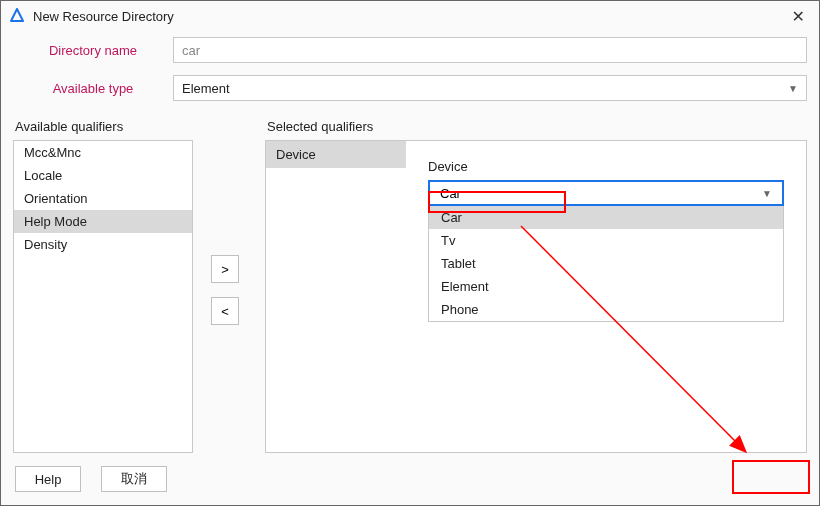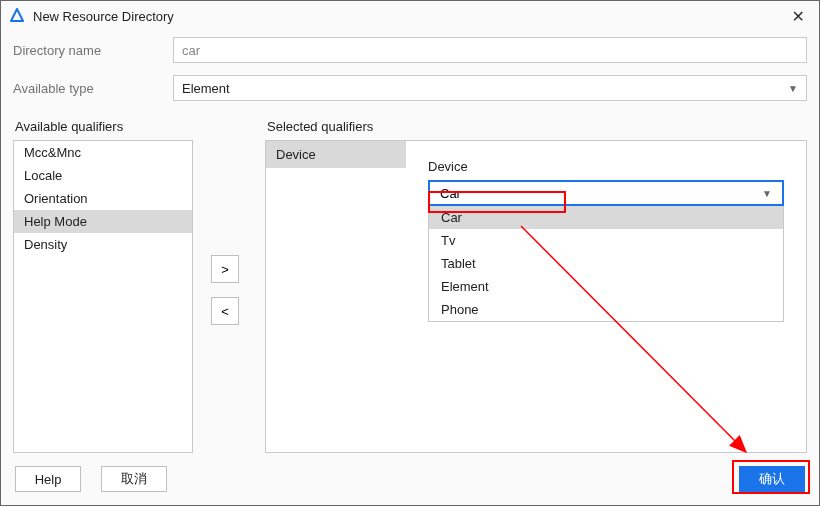--- a/index.html
+++ b/index.html
@@ -15,21 +15,21 @@
     height: 30px; display: flex; align-items: center;
     padding: 0 6px 0 8px;
   }
   .titlebar .logo { width: 16px; height: 16px; margin-right: 8px; display:flex; align-items:center; justify-content:center;}
   .titlebar .title { flex: 1; color: #222; }
   .titlebar .close { font-size: 16px; padding: 0 8px; cursor: pointer; color:#333; }
   .form-row {
     display: flex; align-items: center;
     padding: 6px 12px 6px 12px;
   }
-  .form-row .label { width: 160px; color: #737373; }
+  .form-row .label { width: 160px; color: #be185d; text-align: center; }
   .form-row .field { flex: 1; }
   input.text {
     width: 100%; height: 26px;
     border: 1px solid #c8c8c8;
     background: #fff; color:#888;
     padding: 0 8px;
   }
   .select-field {
     width: 100%; height: 26px;
     border: 1px solid #c8c8c8;
@@ -180,21 +180,20 @@
         </div>
       </div>
     </div>
 
   </div>
 
   <div class="footer">
     <div class="btn">Help</div>
     <div class="btn">取消</div>
     <div class="spacer"></div>
-    <div class="btn primary">确认</div>
   </div>
 
   <div class="redbox-ok"></div>
 
   <svg class="arrow" width="820" height="506">
     <defs>
       <marker id="ahead" markerWidth="12" markerHeight="12" refX="10" refY="5" orient="auto">
         <path d="M0,0 L12,5 L0,10 Z" fill="#ff0000"></path>
       </marker>
     </defs>

